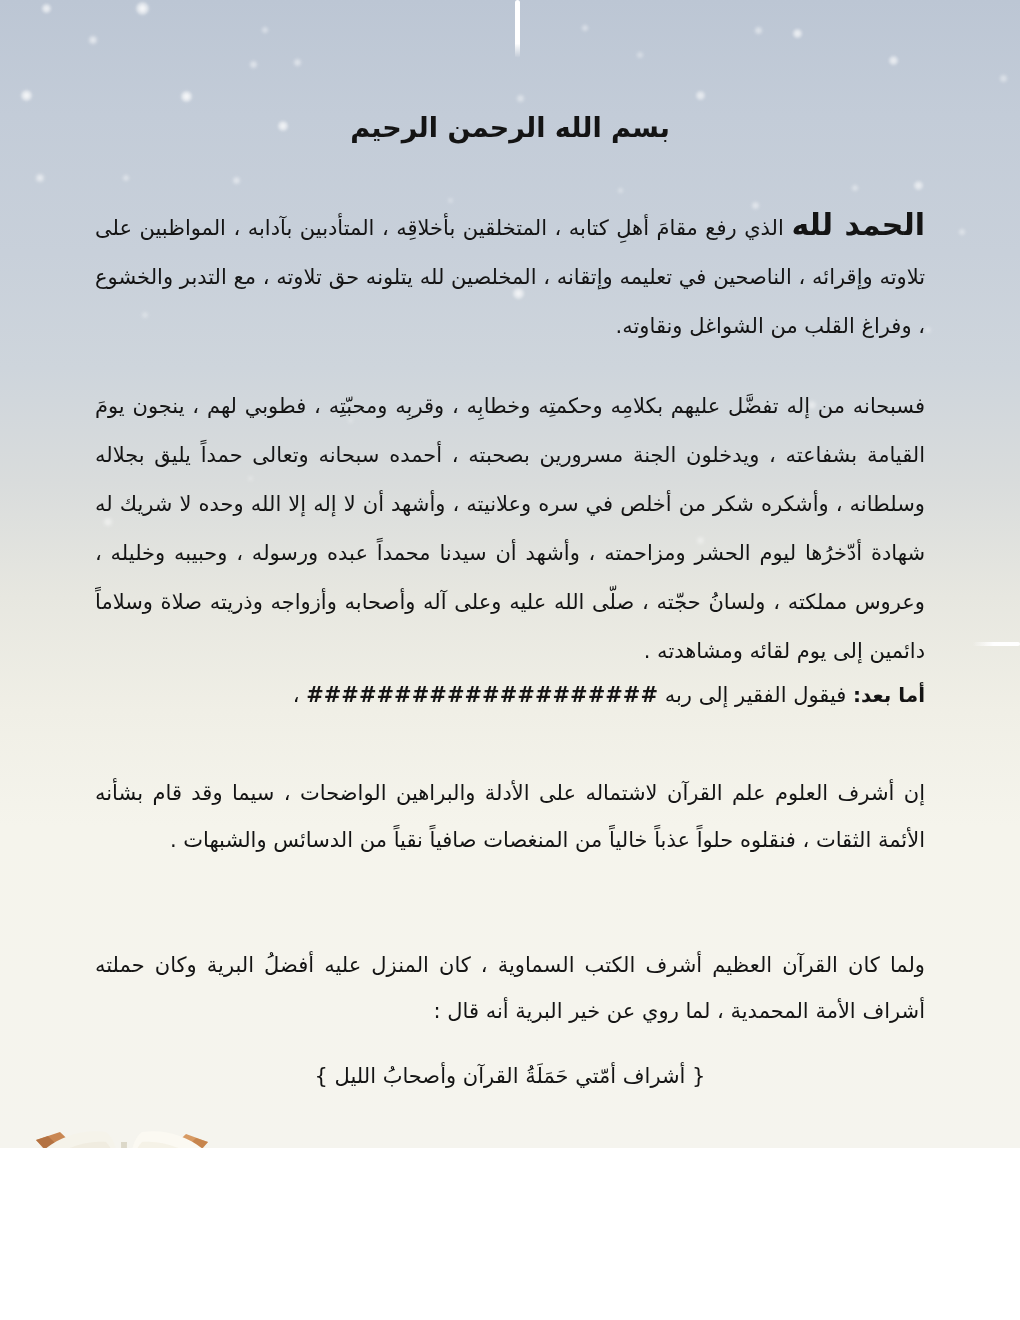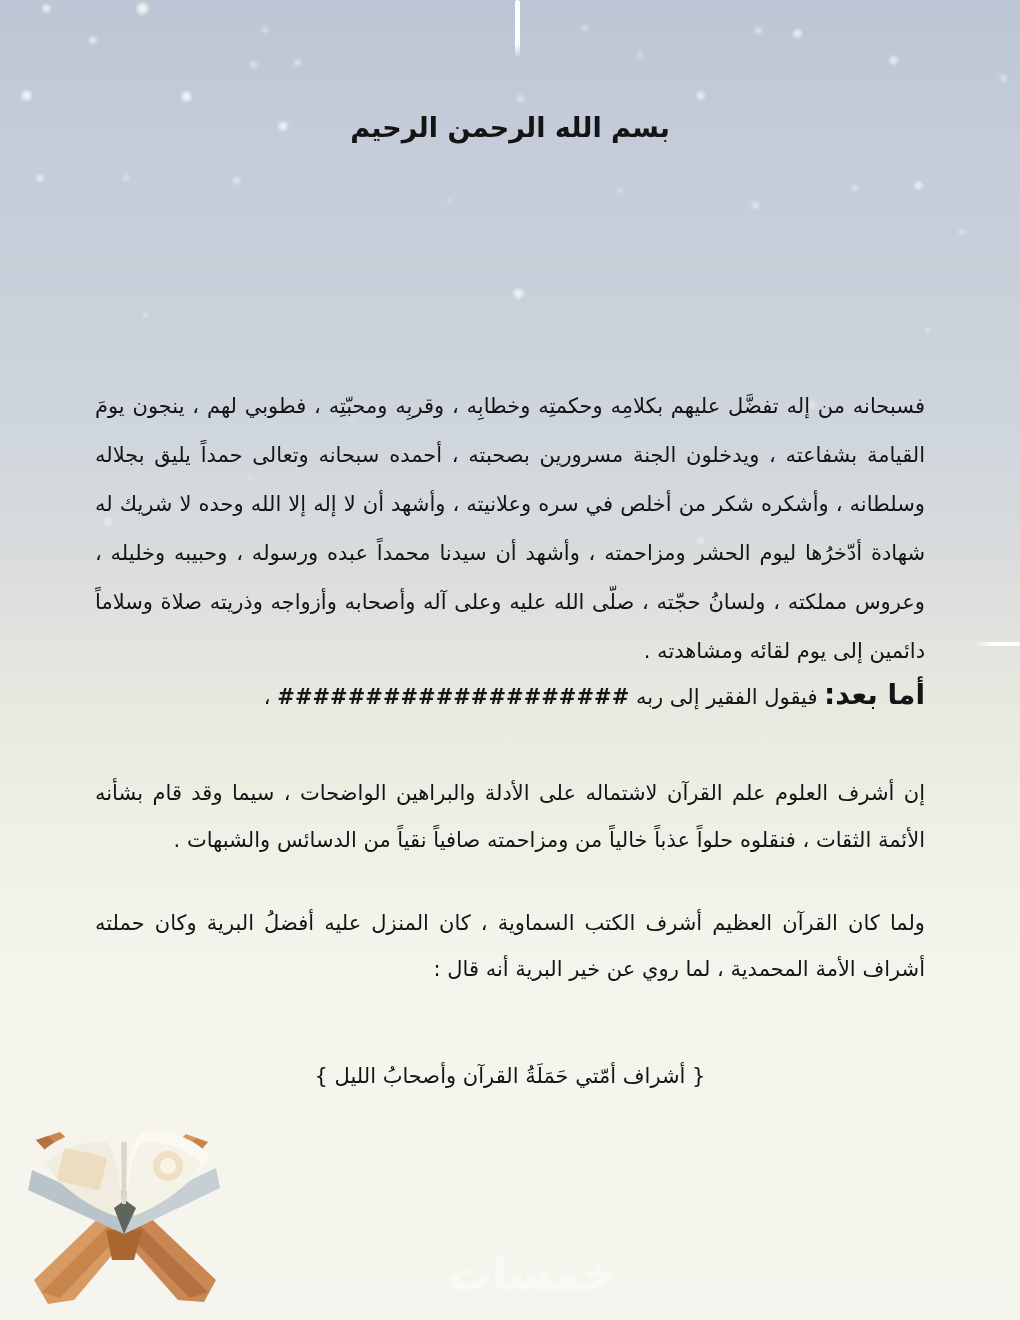--- a/index.html
+++ b/index.html
@@ -1,18 +1,18 @@
 <!DOCTYPE html>
 <html lang="ar"><head>
 <meta charset="utf-8">
 <style>
   html,body{margin:0;padding:0;}
   .page{
     position:relative;
-    width:1020px;height:1320px;
+    width:1020px;height:1148px;
     overflow:hidden;
     font-family:"DejaVu Sans", sans-serif;
     background:linear-gradient(to bottom,
       #bcc6d4 0%, #c3ccd8 10%, #c8d0da 22%, #ced5dc 32%,
       #d9dcdc 42%, #e7e7e0 52%, #f0efe6 62%, #f5f4ec 72%, #f5f4ee 100%);
     color:#141414;
   }
   
   .sparkle{
     position:absolute;border-radius:50%;
@@ -35,21 +35,21 @@
     direction:rtl;unicode-bidi:embed;
     font-size:21px;line-height:49px;
     text-align:justify;text-justify:inter-word;
   }
   .title{
     position:absolute;left:0;width:1020px;top:112px;
     direction:rtl;text-align:center;
     font-size:27px;font-weight:bold;
   }
   .lead-big{font-weight:bold;font-size:30px;}
-  .lead-bold{font-weight:bold;font-size:28px;}
+  .lead-bold{font-weight:bold;font-size:20px;}
   .hashes{font-weight:bold;letter-spacing:1px;}
   .center-line{text-align:center;}
   .right-line{text-align:right;}
   
   .watermark{
     position:absolute;left:448px;top:1248px;
     font-size:44px;font-weight:bold;
     color:#fbfbf6;opacity:.85;
     direction:rtl;letter-spacing:2px;
     text-shadow:0 0 2px rgba(255,255,255,.6);
@@ -98,34 +98,37 @@
       <div class="sparkle" style="left: 446.5px; top: 196.5px; width: 7px; height: 7px; opacity: 0.35; filter: blur(1.4px);"></div>
       <div class="sparkle" style="left: 346.5px; top: 416.5px; width: 7px; height: 7px; opacity: 0.3; filter: blur(1.4px);"></div>
       <div class="sparkle" style="left: 246.5px; top: 474.5px; width: 7px; height: 7px; opacity: 0.3; filter: blur(1.4px);"></div>
       <div class="sparkle" style="left: 611.5px; top: 451.5px; width: 7px; height: 7px; opacity: 0.3; filter: blur(1.4px);"></div>
     </div>
   <div class="streak-v"></div>
   <div class="streak-h"></div>
 
   <div class="title">بسم الله الرحمن الرحيم</div>
 
+  <div class="txt" style="top:200px;">
+    <span class="lead-big">الحمد لله</span><span> الذي رفع مقامَ أهلِ كتابه ، المتخلقين بأخلاقِه ، المتأدبين بآدابه ، المواظبين على تلاوته وإقرائه ، الناصحين في تعليمه وإتقانه ، المخلصين لله يتلونه حق تلاوته ، مع التدبر والخشوع ، وفراغ القلب من الشواغل ونقاوته.</span>
+  </div>
 
   <div class="txt" style="top:382px;">
     <span>فسبحانه من إله تفضَّل عليهم بكلامِه وحكمتِه وخطابِه ، وقربِه ومحبّتِه ، فطوبي لهم ، ينجون يومَ القيامة بشفاعته ، ويدخلون الجنة مسرورين بصحبته ، أحمده سبحانه وتعالى حمداً يليق بجلاله وسلطانه ، وأشكره شكر من أخلص في سره وعلانيته ، وأشهد أن لا إله إلا الله وحده لا شريك له شهادة أدّخرُها ليوم الحشر ومزاحمته ، وأشهد أن سيدنا محمداً عبده ورسوله ، وحبيبه وخليله ، وعروس مملكته ، ولسانُ حجّته ، صلّى الله عليه وعلى آله وأصحابه وأزواجه وذريته صلاة وسلاماً دائمين إلى يوم لقائه ومشاهدته .</span>
   </div>
 
   <div class="txt right-line" style="top:674px;line-height:42px;">
     <span class="lead-bold">أما بعد:</span><span> فيقول الفقير إلى ربه </span><span class="hashes">####################</span><span> ،</span>
   </div>
 
   <div class="txt" style="top:770px;line-height:47px;">
-    <span>إن أشرف العلوم علم القرآن لاشتماله على الأدلة والبراهين الواضحات ، سيما وقد قام بشأنه الأئمة الثقات ، فنقلوه حلواً عذباً خالياً من ومزاحمته صافياً نقياً من الدسائس والشبهات .</span>
+    <span>إن أشرف العلوم علم القرآن لاشتماله على الأدلة والبراهين الواضحات ، سيما وقد قام بشأنه الأئمة الثقات ، فنقلوه حلواً عذباً خالياً من المنغصات صافياً نقياً من الدسائس والشبهات .</span>
   </div>
 
-  <div class="txt" style="top:900px;line-height:46px;">
+  <div class="txt" style="top:942px;line-height:46px;">
     <span>ولما كان القرآن العظيم أشرف الكتب السماوية ، كان المنزل عليه أفضلُ البرية وكان حملته أشراف الأمة المحمدية ، لما روي عن خير البرية أنه قال :</span>
   </div>
 
   <div class="txt center-line" style="top:1054px;line-height:44px;">
     <span>{ أشراف أمّتي حَمَلَةُ القرآن وأصحابُ الليل }</span>
   </div>
 
 
   <svg class="book" viewBox="0 0 232 200" aria-hidden="true">
 

